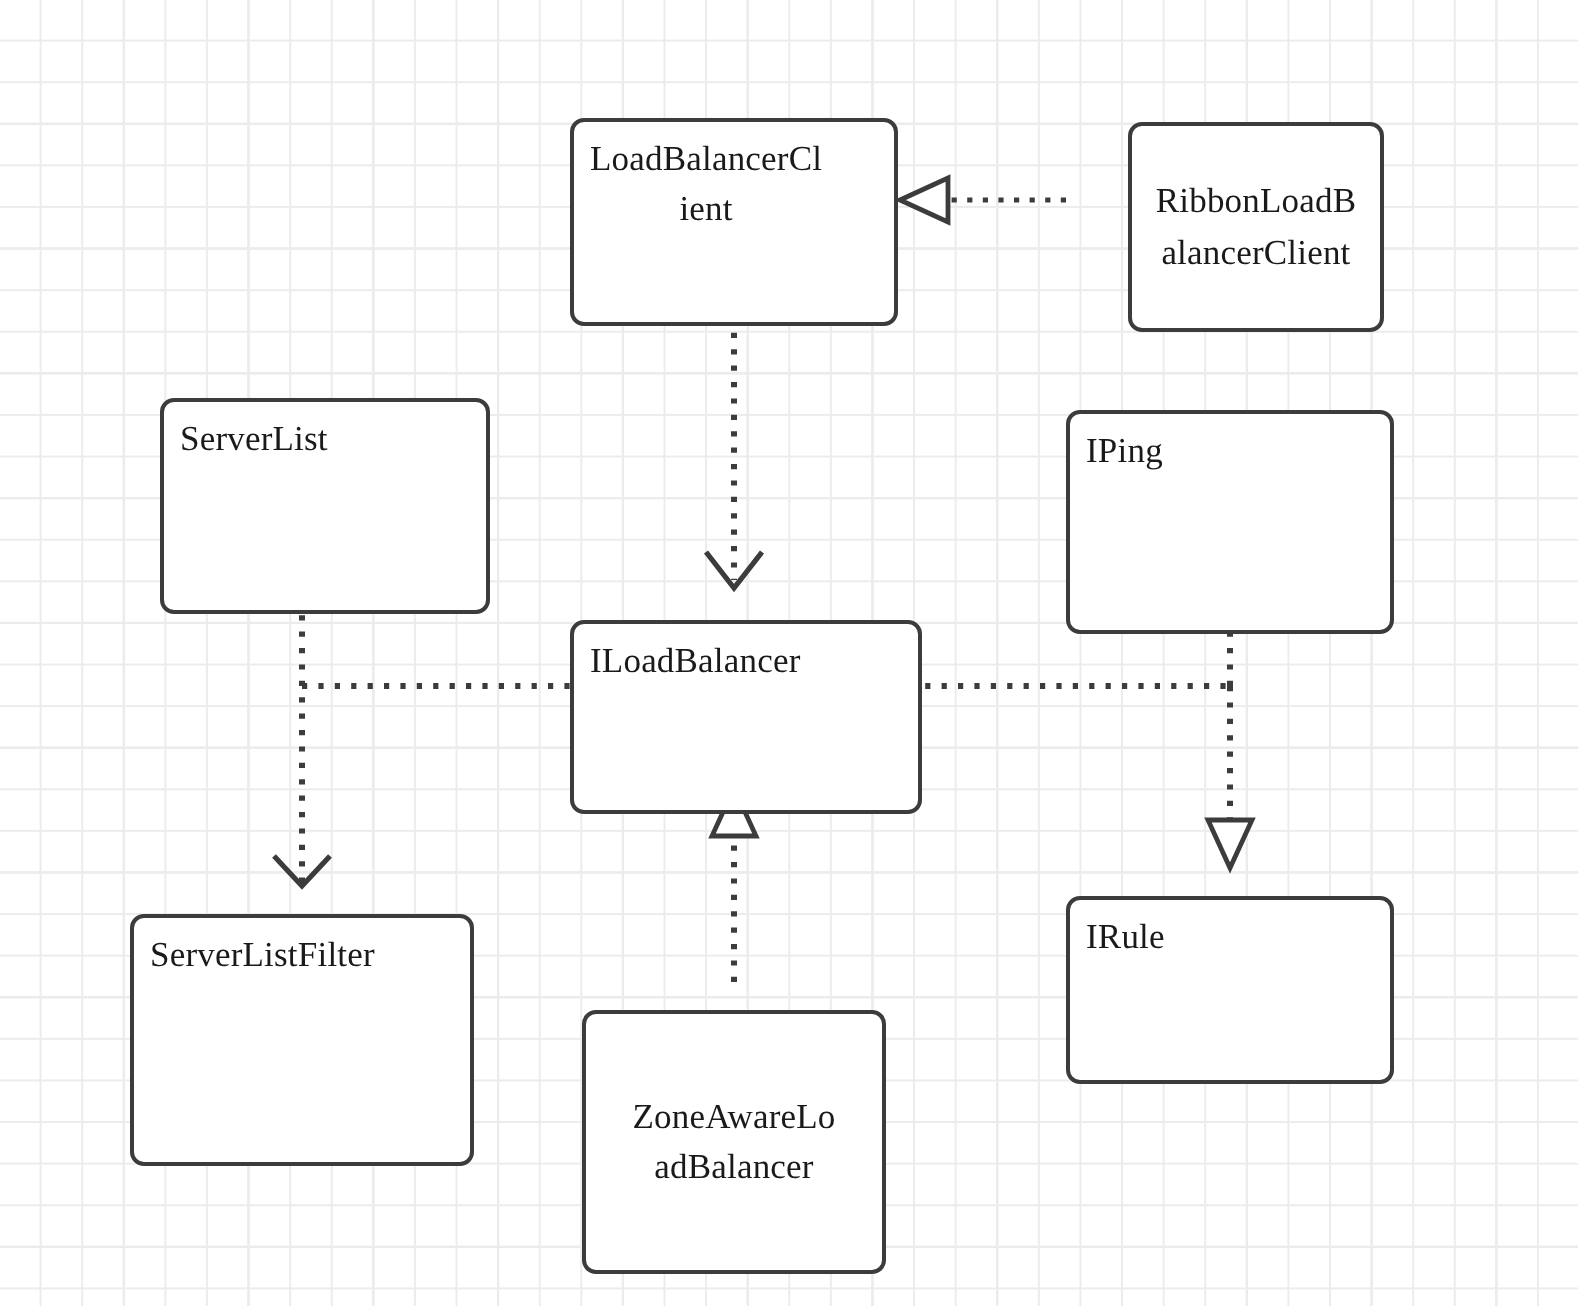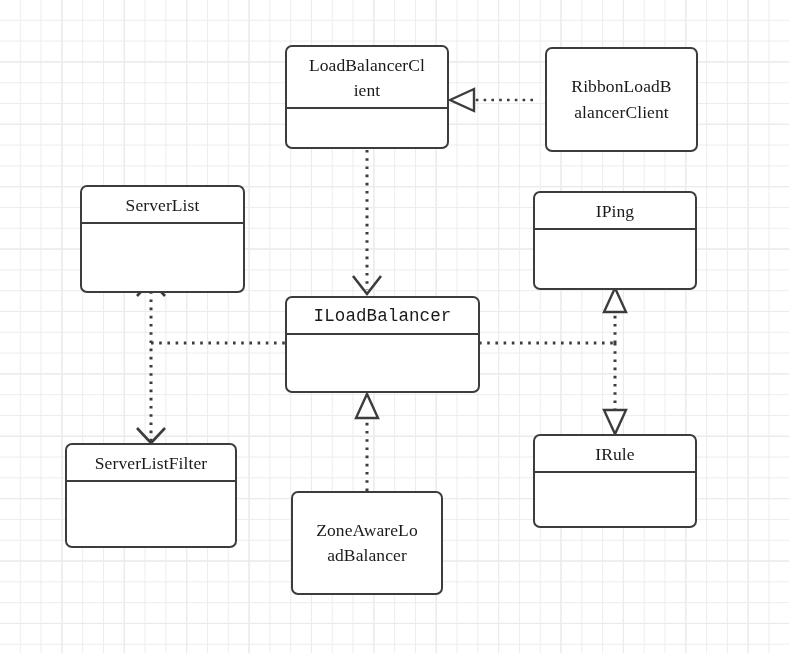--- a/index.html
+++ b/index.html
@@ -34,22 +34,23 @@
     height: 653px;
     pointer-events: none;
   }
   .uml-box {
     position: absolute;
     box-sizing: border-box;
     background: #ffffff;
     border: 2.2px solid #3c3c3c;
     border-radius: 7px;
     display: flex;
-    flex-direction: column;
+    flex-direction: row;
     z-index: 2;
+    margin-top: 14px;
   }
   .uml-title {
     box-sizing: border-box;
     text-align: center;
     color: #1a1a1a;
     font-size: 17.5px;
     line-height: 1.43;
     letter-spacing: 0.1px;
     padding: 6px 8px 4px 8px;
     display: flex;
@@ -120,65 +121,65 @@
   </svg>
 
   <div class="uml-box" style="left:285px; top:45px; width:164px; height:104px;">
     <div class="uml-title">
       <span>LoadBalancerCl<br>ient</span>
     </div>
     <div class="uml-divider"></div>
     <div class="uml-body"></div>
   </div>
 
-  <div class="uml-box" style="left:545px; top:47px; width:153px; height:105px;">
+  <div class="uml-box" style="left:564px; top:47px; width:128px; height:105px;">
     <div class="uml-title centered">
       <span>RibbonLoadB<br>alancerClient</span>
     </div>
   </div>
 
   <div class="uml-box" style="left:80px; top:185px; width:165px; height:108px;">
     <div class="uml-title">
       <span>ServerList</span>
     </div>
     <div class="uml-divider"></div>
     <div class="uml-body"></div>
   </div>
 
-  <div class="uml-box" style="left:533px; top:191px; width:164px; height:99px;">
+  <div class="uml-box" style="left:533px; top:191px; width:164px; height:112px;">
     <div class="uml-title">
       <span>IPing</span>
     </div>
     <div class="uml-divider"></div>
     <div class="uml-body"></div>
   </div>
 
-  <div class="uml-box" style="left:285px; top:296px; width:195px; height:97px;font-family:Liberation Mono, monospace;">
+  <div class="uml-box" style="left:285px; top:296px; width:176px; height:97px;">
     <div class="uml-title">
       <span>ILoadBalancer</span>
     </div>
     <div class="uml-divider"></div>
     <div class="uml-body"></div>
   </div>
 
-  <div class="uml-box" style="left:65px; top:443px; width:172px; height:105px;">
+  <div class="uml-box" style="left:65px; top:443px; width:172px; height:126px;">
     <div class="uml-title">
       <span>ServerListFilter</span>
     </div>
     <div class="uml-divider"></div>
     <div class="uml-body"></div>
   </div>
 
   <div class="uml-box" style="left:533px; top:434px; width:164px; height:94px;">
     <div class="uml-title">
       <span>IRule</span>
     </div>
     <div class="uml-divider"></div>
     <div class="uml-body"></div>
   </div>
 
-  <div class="uml-box" style="left:291px; top:491px; width:152px; height:104px;">
+  <div class="uml-box" style="left:291px; top:491px; width:152px; height:132px;">
     <div class="uml-title centered">
       <span>ZoneAwareLo<br>adBalancer</span>
     </div>
   </div>
 
 </div>
 
 </body></html>

